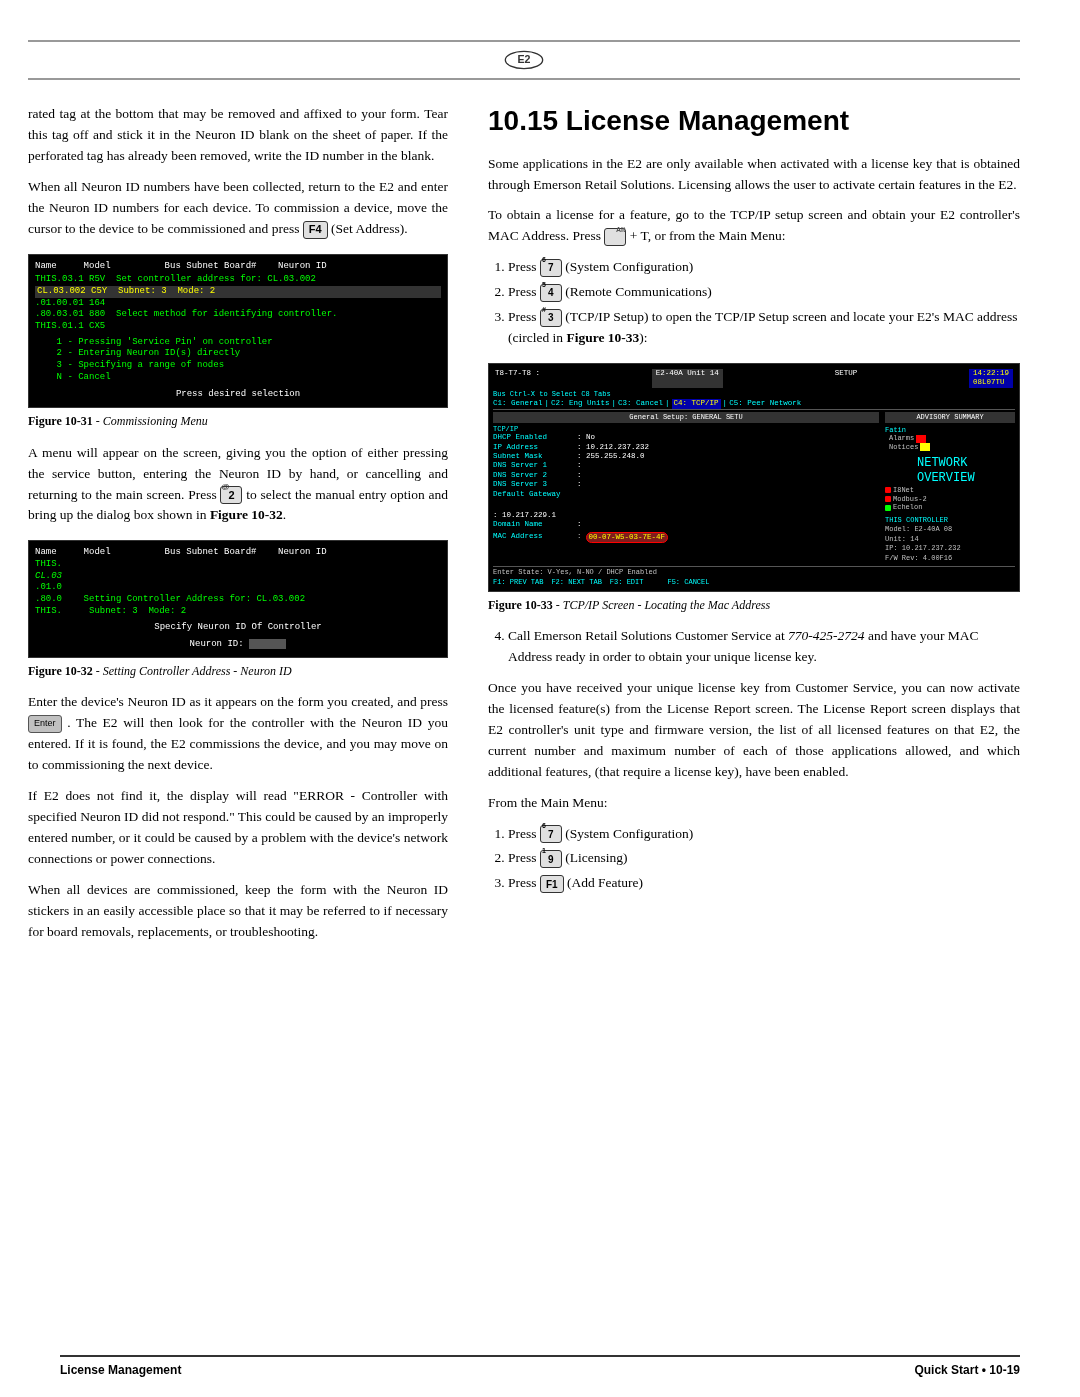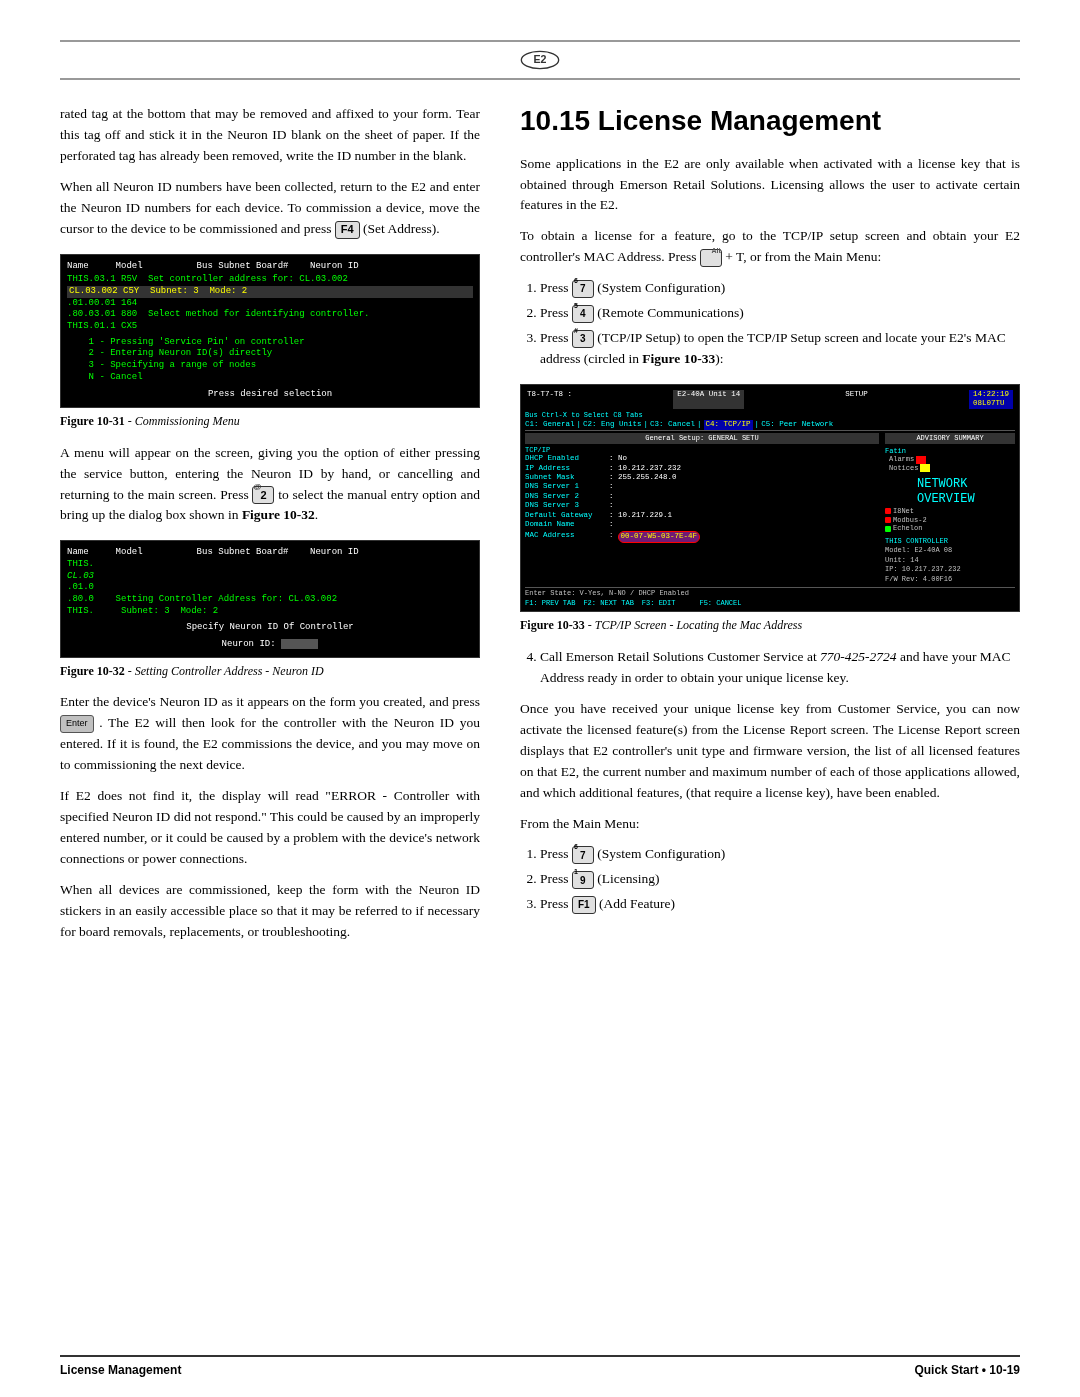--- a/index.html
+++ b/index.html
@@ -8,21 +8,21 @@
       font-size: 14px;
       background: #fff;
       color: #000;
       width: 1080px;
       min-height: 1397px;
     }
 
     .page {
       width: 1080px;
       min-height: 1397px;
-      padding: 40px 60px 40px 60px;
+      padding: 40px 60px 40px 28px;
       position: relative;
     }
 
     
     .top-bar {
       display: flex;
       justify-content: center;
       align-items: center;
       border-top: 2px solid #999;
       border-bottom: 2px solid #999;
@@ -328,32 +328,32 @@
                   <span style="color:#fff;">:</span>
                 </div>
               <div style="display:flex;gap:4px;">
                   <span style="color:#0ff;min-width:80px;">DNS Server 2</span>
                   <span style="color:#fff;">:</span>
                 </div>
               <div style="display:flex;gap:4px;">
                   <span style="color:#0ff;min-width:80px;">DNS Server 3</span>
                   <span style="color:#fff;">:</span>
                 </div>
-              <div style="display:flex;gap:4px;">
+              <div style="display:flex;gap:12px;flex-direction:column;">
                   <span style="color:#0ff;min-width:80px;">Default Gateway</span>
                   <span style="color:#fff;">: 10.217.229.1</span>
                 </div>
               <div style="display:flex;gap:4px;">
                   <span style="color:#0ff;min-width:80px;">Domain Name</span>
                   <span style="color:#fff;">:</span>
                 </div>
               <div style="display:flex;gap:4px;margin-top:2px;">
                 <span style="color:#0ff;min-width:80px;">MAC Address</span>
                 <span>: </span>
-                <span style="background:#701a75;color:#ff0;padding:0 2px;border:1px solid #f00;border-radius:8px;">00-07-W5-03-7E-4F</span>
+                <span style="background:#7f1d1d;color:#ff0;padding:0 2px;border:1px solid #f00;border-radius:8px;">00-07-W5-03-7E-4F</span>
               </div>
             </div>
           </div>
 
           <div style="width:130px;">
             <div style="background:#333;color:#fff;text-align:center;font-size:7px;padding:1px;margin-bottom:3px;">ADVISORY SUMMARY</div>
             <div style="font-size:7px;color:#0ff;">Fatin</div>
             <div style="margin-left:4px;">
               <div style="display:flex;align-items:center;gap:2px;font-size:7px;">
                 <span style="color:#c0c0c0;">Alarms</span>

